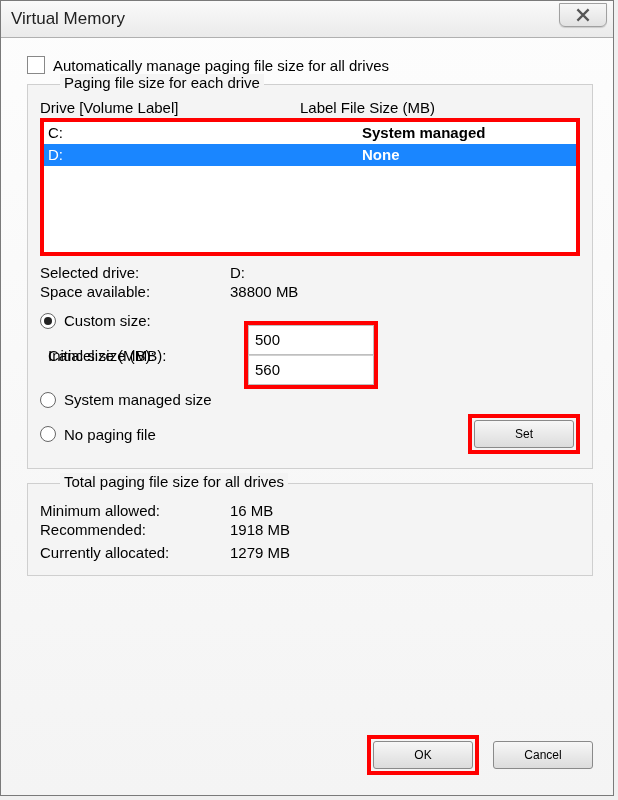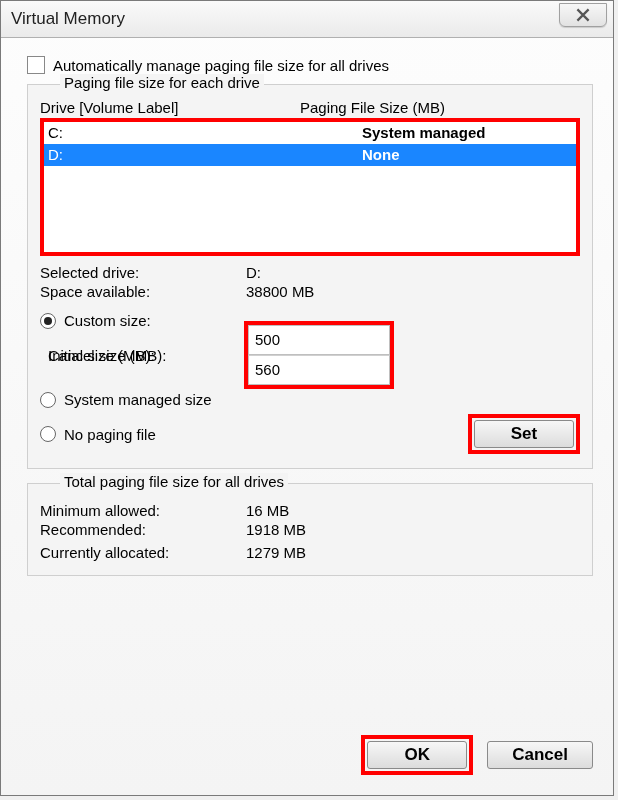--- a/index.html
+++ b/index.html
@@ -110,21 +110,20 @@
   .drive-row .col1 { width: 310px; padding-left: 4px; }
   .drive-row .col2 { flex: 1; padding-left: 4px; font-weight: bold; }
   .drive-row.sel {
     background: #1a86ff;
     color: #fff;
   }
   
   .kv {
     display: flex;
     margin-top: 8px;
-    gap: 16px;
   }
   .kv .k { width: 190px; }
   .kv .v { }
   
   .radio-row {
     display: flex;
     align-items: center;
     margin-top: 12px;
   }
   .radio {
@@ -151,21 +150,21 @@
   }
   .size-row {
     display: flex;
     align-items: center;
     height: 36px;
   }
   .size-row .lbl { width: 196px; padding-left: 8px; }
   .red-input-wrap {
     border: 4px solid #ff0000;
     background: #fff;
-    width: 150px;
+    width: 134px;
     box-sizing: border-box;
   }
   .inp {
     display: block;
     height: 30px;
     line-height: 30px;
     border: 1px solid #bfbfbf;
     border-left: 1px solid #bfbfbf;
     padding: 0 6px;
     font-size: 15px;
@@ -181,25 +180,24 @@
     align-items: center;
     justify-content: space-between;
     margin-top: 6px;
   }
   .btn {
     height: 28px;
     min-width: 100px;
     border: 1px solid #8a8a8a;
     background: linear-gradient(#f7f7f7,#dcdcdc);
     font-family: inherit;
-    font-size: 17px;
+    font-size: 12px;
     border-radius: 3px;
     padding: 0 24px;
     cursor: pointer;
-    font-weight: bold;
   }
   .red-wrap {
     border: 4px solid #ff0000;
     display: inline-block;
     padding: 2px;
   }
   
   .footer {
     position: absolute;
     bottom: 20px;
@@ -228,21 +226,21 @@
     <div class="auto-row">
       <span class="chk"></span>
       <span>Automatically manage paging file size for all drives</span>
     </div>
 
     <div class="group">
       <span class="legend">Paging file size for each drive</span>
 
       <div class="headers">
         <span class="hd-drive">Drive  [Volume Label]</span>
-        <span class="hd-size">Paging File Size (MB)</span>
+        <span class="hd-size">Label File Size (MB)</span>
       </div>
 
       <div class="drive-list">
         <div class="drive-row">
           <span class="col1">C:</span>
           <span class="col2">System managed</span>
         </div>
         <div class="drive-row sel">
           <span class="col1">D:</span>
           <span class="col2">None</span>

